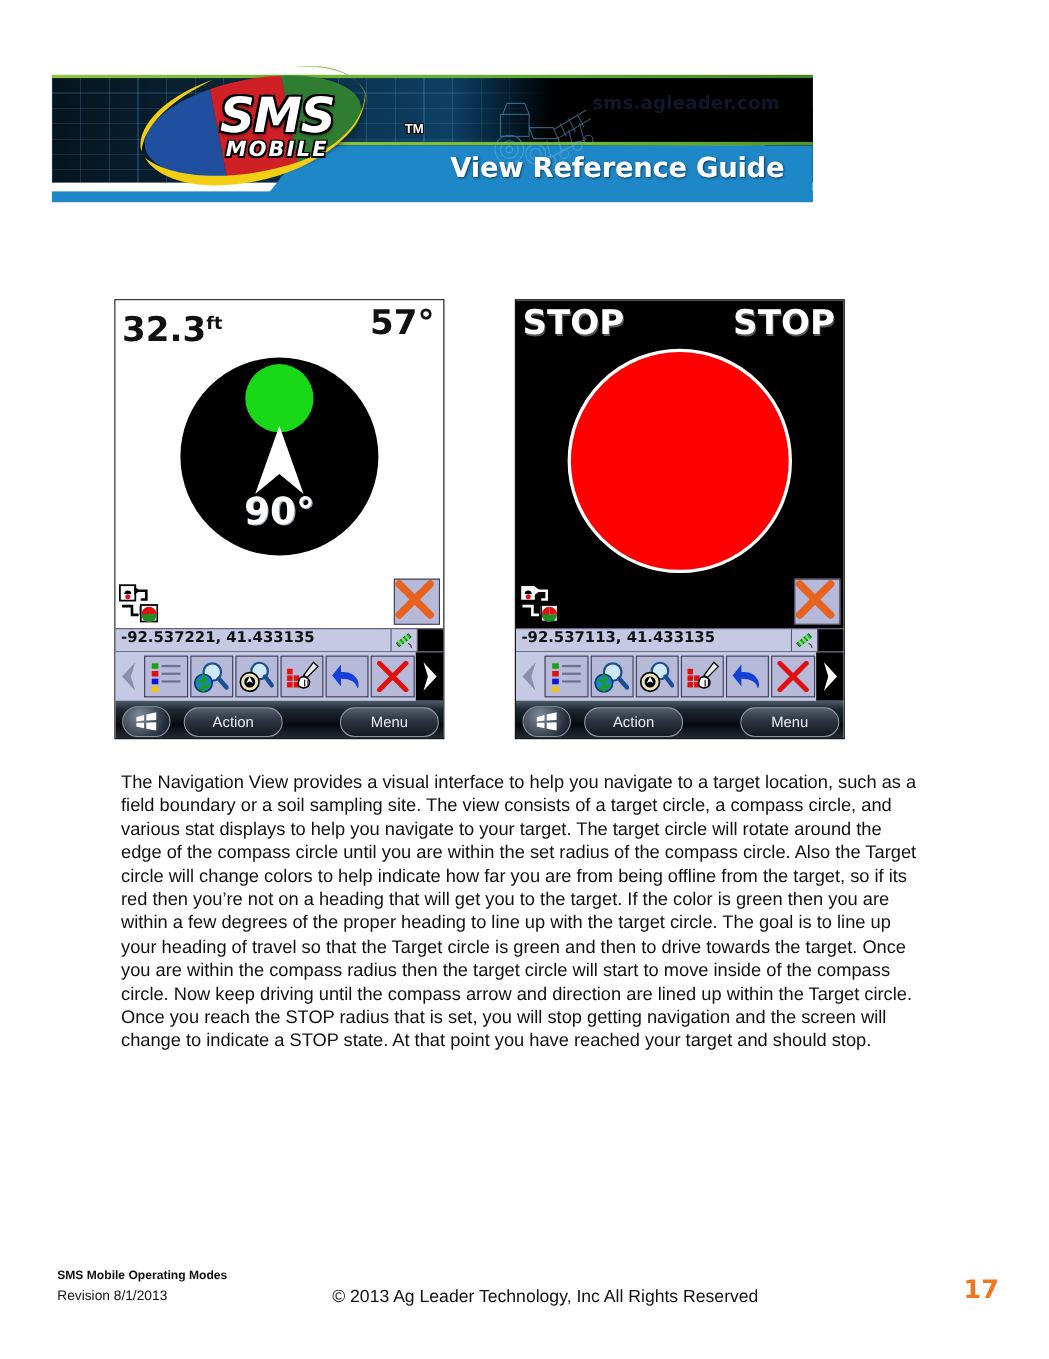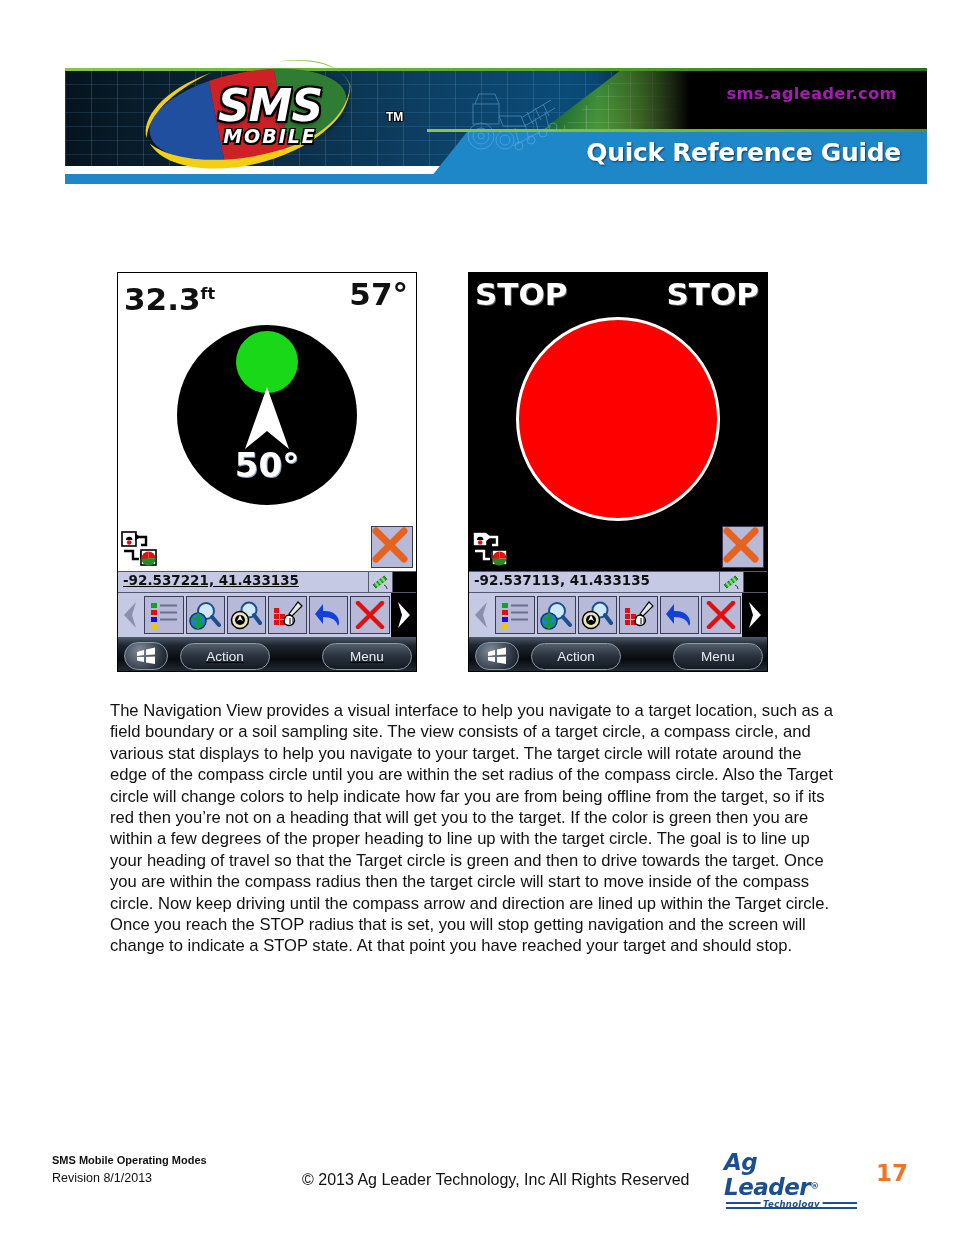--- a/index.html
+++ b/index.html
@@ -5,21 +5,21 @@
   html,body{margin:0;padding:0;}
   body{
     width:954px;height:1235px;background:#ffffff;
     font-family:"Liberation Sans", sans-serif;
     -webkit-font-smoothing:antialiased;
     position:relative;overflow:hidden;
   }
 
   
   .header{
-    position:absolute;left:65px;top:62px;width:862px;height:122px;
+    position:absolute;left:47px;top:62px;width:692px;height:122px;
   }
   .hdr-bg{position:absolute;inset:0;overflow:hidden;}
 
   
   .hdr-dark{
     position:absolute;left:0;top:8px;width:862px;height:96px;
     background:
       linear-gradient(95deg,#05141e 0%,#0a2437 18%,#0d3f63 42%,#0a4b78 58%,#062b42 76%,#020a12 92%,#000 100%);
   }
   
@@ -111,37 +111,37 @@
   }
   .logo-mobile{
     font-family:"DejaVu Sans", sans-serif;
     font-size:19px;font-weight:bold;font-style:italic;color:#fff;
     letter-spacing:2px;line-height:20px;margin-top:-2px;
     text-shadow:-1.5px -1.5px 0 #000,1.5px -1.5px 0 #000,-1.5px 1.5px 0 #000,1.5px 1.5px 0 #000;
   }
 
   .hdr-url{
     position:absolute;right:30px;top:22px;
-    color:#a21caf;font-size:16.5px;font-weight:bold;
+    color:#0f172a;font-size:16.5px;font-weight:bold;
     font-family:"DejaVu Sans", sans-serif;letter-spacing:.2px;
   }
   .hdr-qrg{
     position:absolute;right:26px;top:76px;
     color:#ffffff;font-size:25px;font-weight:bold;
     font-family:"DejaVu Sans", sans-serif;letter-spacing:-.3px;
     text-shadow:1px 1px 2px rgba(0,0,0,.55);
   }
 
   
   .device{
     position:absolute;top:272px;width:300px;height:400px;
     border:1px solid #000;box-sizing:border-box;background:#fff;
     overflow:hidden;
   }
-  .device.left{left:117px;text-decoration:underline;}
+  .device.left{left:104px;}
   .device.right{left:468px;}
 
   .dev-screen{position:relative;width:100%;height:298px;overflow:hidden;}
   .dev-screen.white{background:#ffffff;}
   .dev-screen.black{background:#000000;}
 
   .stat-l,.stat-r{
     position:absolute;top:4px;
     font-family:"DejaVu Sans", sans-serif;
     font-weight:bold;font-size:31px;line-height:34px;
@@ -336,34 +336,34 @@
     <div class="logo-txt">
       <div style="position:relative;display:inline-block;">
         <span class="logo-sms">SMS</span>
         <span class="logo-tm">TM</span>
       </div>
       <div class="logo-mobile">MOBILE</div>
     </div>
   </div>
 
   <div class="hdr-url">sms.agleader.com</div>
-  <div class="hdr-qrg">Quick Reference Guide</div>
+  <div class="hdr-qrg">View Reference Guide</div>
 </div>
 
 <div class="device left">
   <div class="dev-screen white">
     <div class="stat-l stat-dark"><span>32.3</span><span class="stat-unit">ft</span></div>
     <div class="stat-r stat-dark">57°</div>
 
     <div class="compass">
       <div class="target-dot"></div>
       <svg class="compass-arrow" width="56" height="70" viewBox="0 0 56 70">
         <path d="M28 0 L50 62 L28 44 L6 62 Z" fill="#ffffff"></path>
       </svg>
-      <div class="compass-deg">50°</div>
+      <div class="compass-deg">90°</div>
     </div>
 
     <svg class="swap-icon" width="36" height="36" viewBox="0 0 36 36">
       <rect x="1" y="1" width="14" height="14" fill="#fff" stroke="#000" stroke-width="1.6"></rect>
       <path d="M5 9 a3.2 3.2 0 1 1 6.4 0 z" fill="#000"></path>
       <circle cx="8.2" cy="11.5" r="2.3" fill="#e01010"></circle>
       <path d="M16 6 h9 v8 h-5 M16 6 l0 0" fill="none" stroke="#000" stroke-width="2.4"></path>
       <path d="M25 6 L20 2 L20 10 Z" fill="#000" transform="translate(-6,0)"></path>
       <path d="M3 20 h9 v8 h6" fill="none" stroke="#000" stroke-width="2.4"></path>
       <path d="M18 24 l-5 -4 v8 z" fill="#000" transform="translate(6,0)"></path>
@@ -604,22 +604,14 @@
     <div class="soft-btn soft-menu">Menu</div>
   </div>
 </div>
 
 <div class="bodytext">The <b>Navigation View</b> provides a visual interface to help you navigate to a target location, such as a field boundary or a soil sampling site. The view consists of a target circle, a compass circle, and various stat displays to help you navigate to your target. The target circle will rotate around the edge of the compass circle until you are within the set radius of the compass circle. Also the <b>Target circle</b> will change colors to help indicate how far you are from being offline from the target, so if its red then you’re not on a heading that will get you to the target. If the color is green then you are within a few degrees of the proper heading to line up with the target circle. The goal is to line up your heading of travel so that the <b>Target circle</b> is green and then to drive towards the target. Once you are within the compass radius then the target circle will start to move inside of the compass circle. Now keep driving until the compass arrow and direction are lined up within the <b>Target circle</b>. Once you reach the <b>STOP</b> radius that is set, you will stop getting navigation and the screen will change to indicate a <b>STOP</b> state. At that point you have reached your target and should stop.</div>
 
 <div class="footer">
   <div class="ft-title">SMS Mobile Operating Modes</div>
   <div class="ft-rev">Revision 8/1/2013</div>
   <div class="ft-copy">© 2013 Ag Leader Technology, Inc  All Rights Reserved</div>
-  <div class="ft-logo">
-    <div>
-      <span class="ft-logo-txt">Ag Leader</span><span class="ft-logo-txt ft-logo-reg">®</span>
-    </div>
-    <div class="ft-logo-sub">
-      <span>Technology</span>
-    </div>
-  </div>
   <div class="ft-page">17</div>
 </div>
 
 </body></html>

